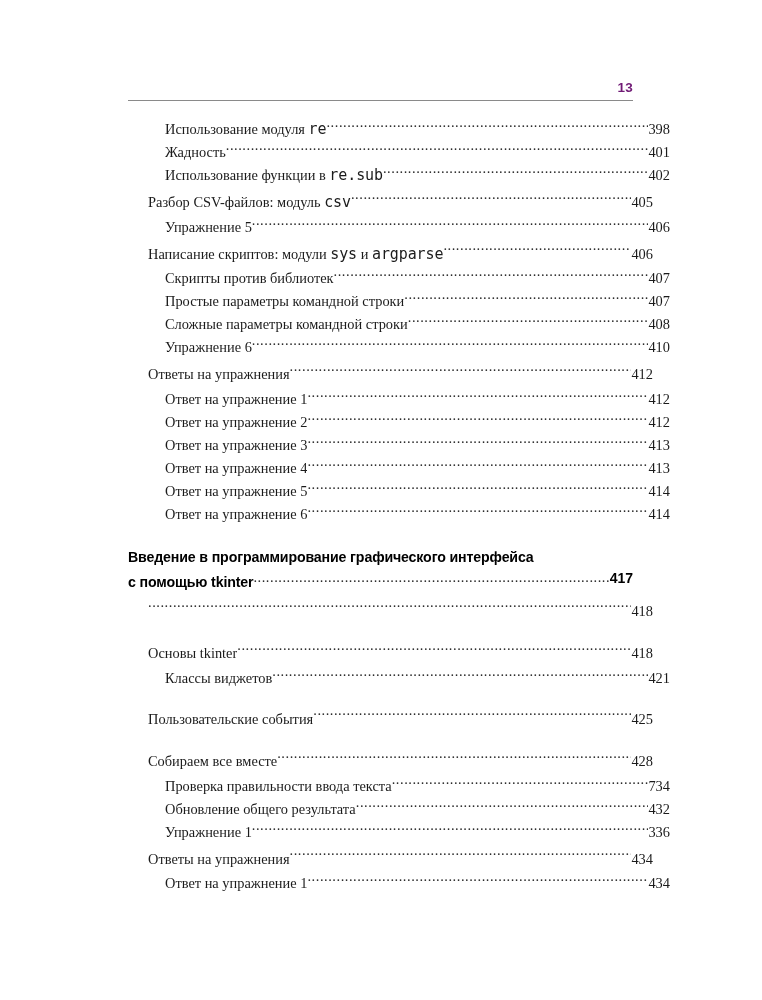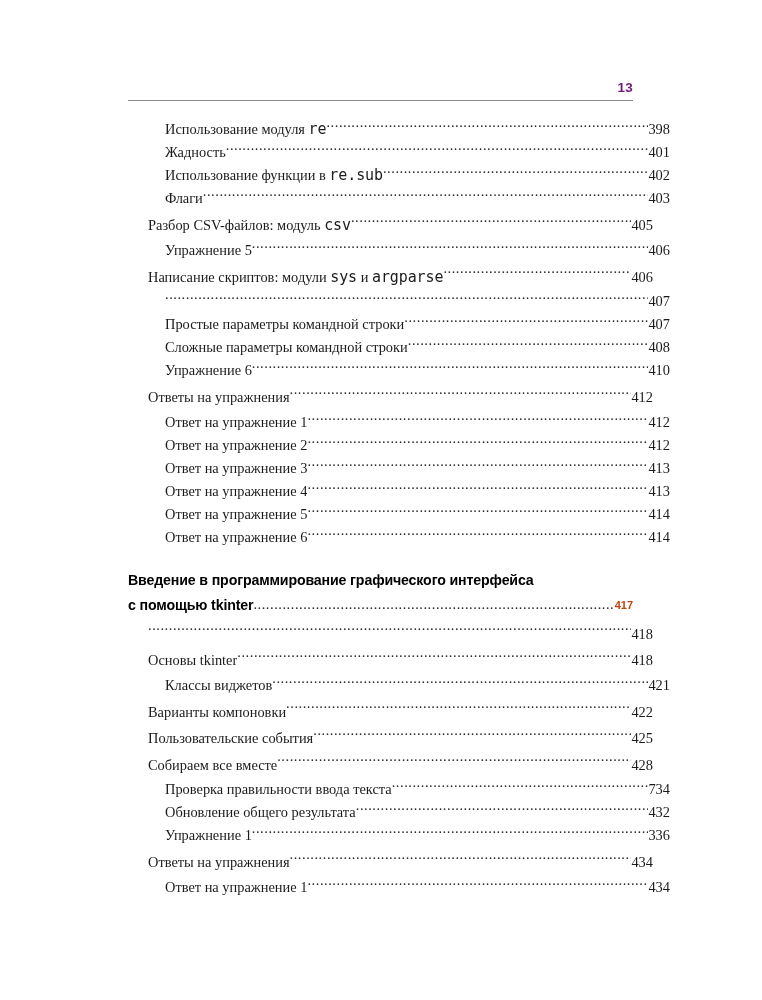--- a/index.html
+++ b/index.html
@@ -100,30 +100,30 @@
   }          
   .lvl-1 { margin-left: 20px; }         
   .lvl-2 { margin-left: 37px; }         
 
   
   .lvl-1 { line-height: 25.5px; }
   .lvl-2 { line-height: 23px; }
 
   
   .gap-top   { margin-top: 3px; }
-  .gap-small { margin-top: 1px; justify-content: space-between; }
+  .gap-small { margin-top: 17px; justify-content: space-between; }
 
   
   .chapter {
     margin-top: 19px;
     margin-bottom: 4px;
   }
   .chapter .chapter-line {
     display: flex;
-    align-items: center;
+    align-items: flex-start;
     width: 100%;
     white-space: nowrap;
   }
   .chapter .ctext {
     font-family: "Liberation Sans", "DejaVu Sans", sans-serif;
     font-weight: bold;
     font-size: 14.2px;
     line-height: 25px;
     letter-spacing: -0.15px;
     color: #000;
@@ -142,22 +142,22 @@
     left: 0;
     bottom: 0;
     white-space: nowrap;
     letter-spacing: 0.55px;
     font-size: 14.4px;
     color: #2a2a2a;
   }
   .chapter .pageno {
     font-family: "Liberation Sans", "DejaVu Sans", sans-serif;
     font-weight: bold;
-    font-size: 11px;
-    color: #c2410c;
+    font-size: 14px;
+    color: #000000;
     flex: 0 0 auto;
   }
 
   
   code, .mono {
     font-family: "DejaVu Sans Mono", "Liberation Mono", monospace;
     font-size: 15px;
     letter-spacing: -0.1px;
   }
 </style>
@@ -182,41 +182,37 @@
         <div class="toc-entry lvl-2">
           <span class="etitle">Жадность</span>
           <span class="leader"></span>
           <span class="pageno">401</span>
         </div>
         <div class="toc-entry lvl-2">
           <span class="etitle">Использование функции в <code>re.sub</code></span>
           <span class="leader"></span>
           <span class="pageno">402</span>
         </div>
-        <div class="toc-entry lvl-2">
-          <span class="etitle">Флаги</span>
-          <span class="leader"></span>
-          <span class="pageno">403</span>
-        </div>
         <div class="toc-entry lvl-1 gap-top">
           <span class="etitle">Разбор CSV-файлов: модуль <code>csv</code></span>
           <span class="leader"></span>
           <span class="pageno">405</span>
         </div>
         <div class="toc-entry lvl-2">
           <span class="etitle">Упражнение 5</span>
           <span class="leader"></span>
           <span class="pageno">406</span>
         </div>
         <div class="toc-entry lvl-1 gap-top">
           <span class="etitle">Написание скриптов: модули <code>sys</code> и <code>argparse</code></span>
           <span class="leader"></span>
           <span class="pageno">406</span>
         </div>
         <div class="toc-entry lvl-2">
+          <span class="etitle">Скрипты против библиотек</span>
           <span class="leader"></span>
           <span class="pageno">407</span>
         </div>
         <div class="toc-entry lvl-2">
           <span class="etitle">Простые параметры командной строки</span>
           <span class="leader"></span>
           <span class="pageno">407</span>
         </div>
         <div class="toc-entry lvl-2">
           <span class="etitle">Сложные параметры командной строки</span>
@@ -284,25 +280,20 @@
         <div class="toc-entry lvl-1 gap-small">
           <span class="etitle">Основы tkinter</span>
           <span class="leader"></span>
           <span class="pageno">418</span>
         </div>
         <div class="toc-entry lvl-2">
           <span class="etitle">Классы виджетов</span>
           <span class="leader"></span>
           <span class="pageno">421</span>
         </div>
-        <div class="toc-entry lvl-1 gap-top">
-          <span class="etitle">Варианты компоновки</span>
-          <span class="leader"></span>
-          <span class="pageno">422</span>
-        </div>
         <div class="toc-entry lvl-1 gap-small">
           <span class="etitle">Пользовательские события</span>
           <span class="leader"></span>
           <span class="pageno">425</span>
         </div>
         <div class="toc-entry lvl-1 gap-small">
           <span class="etitle">Собираем все вместе</span>
           <span class="leader"></span>
           <span class="pageno">428</span>
         </div>

